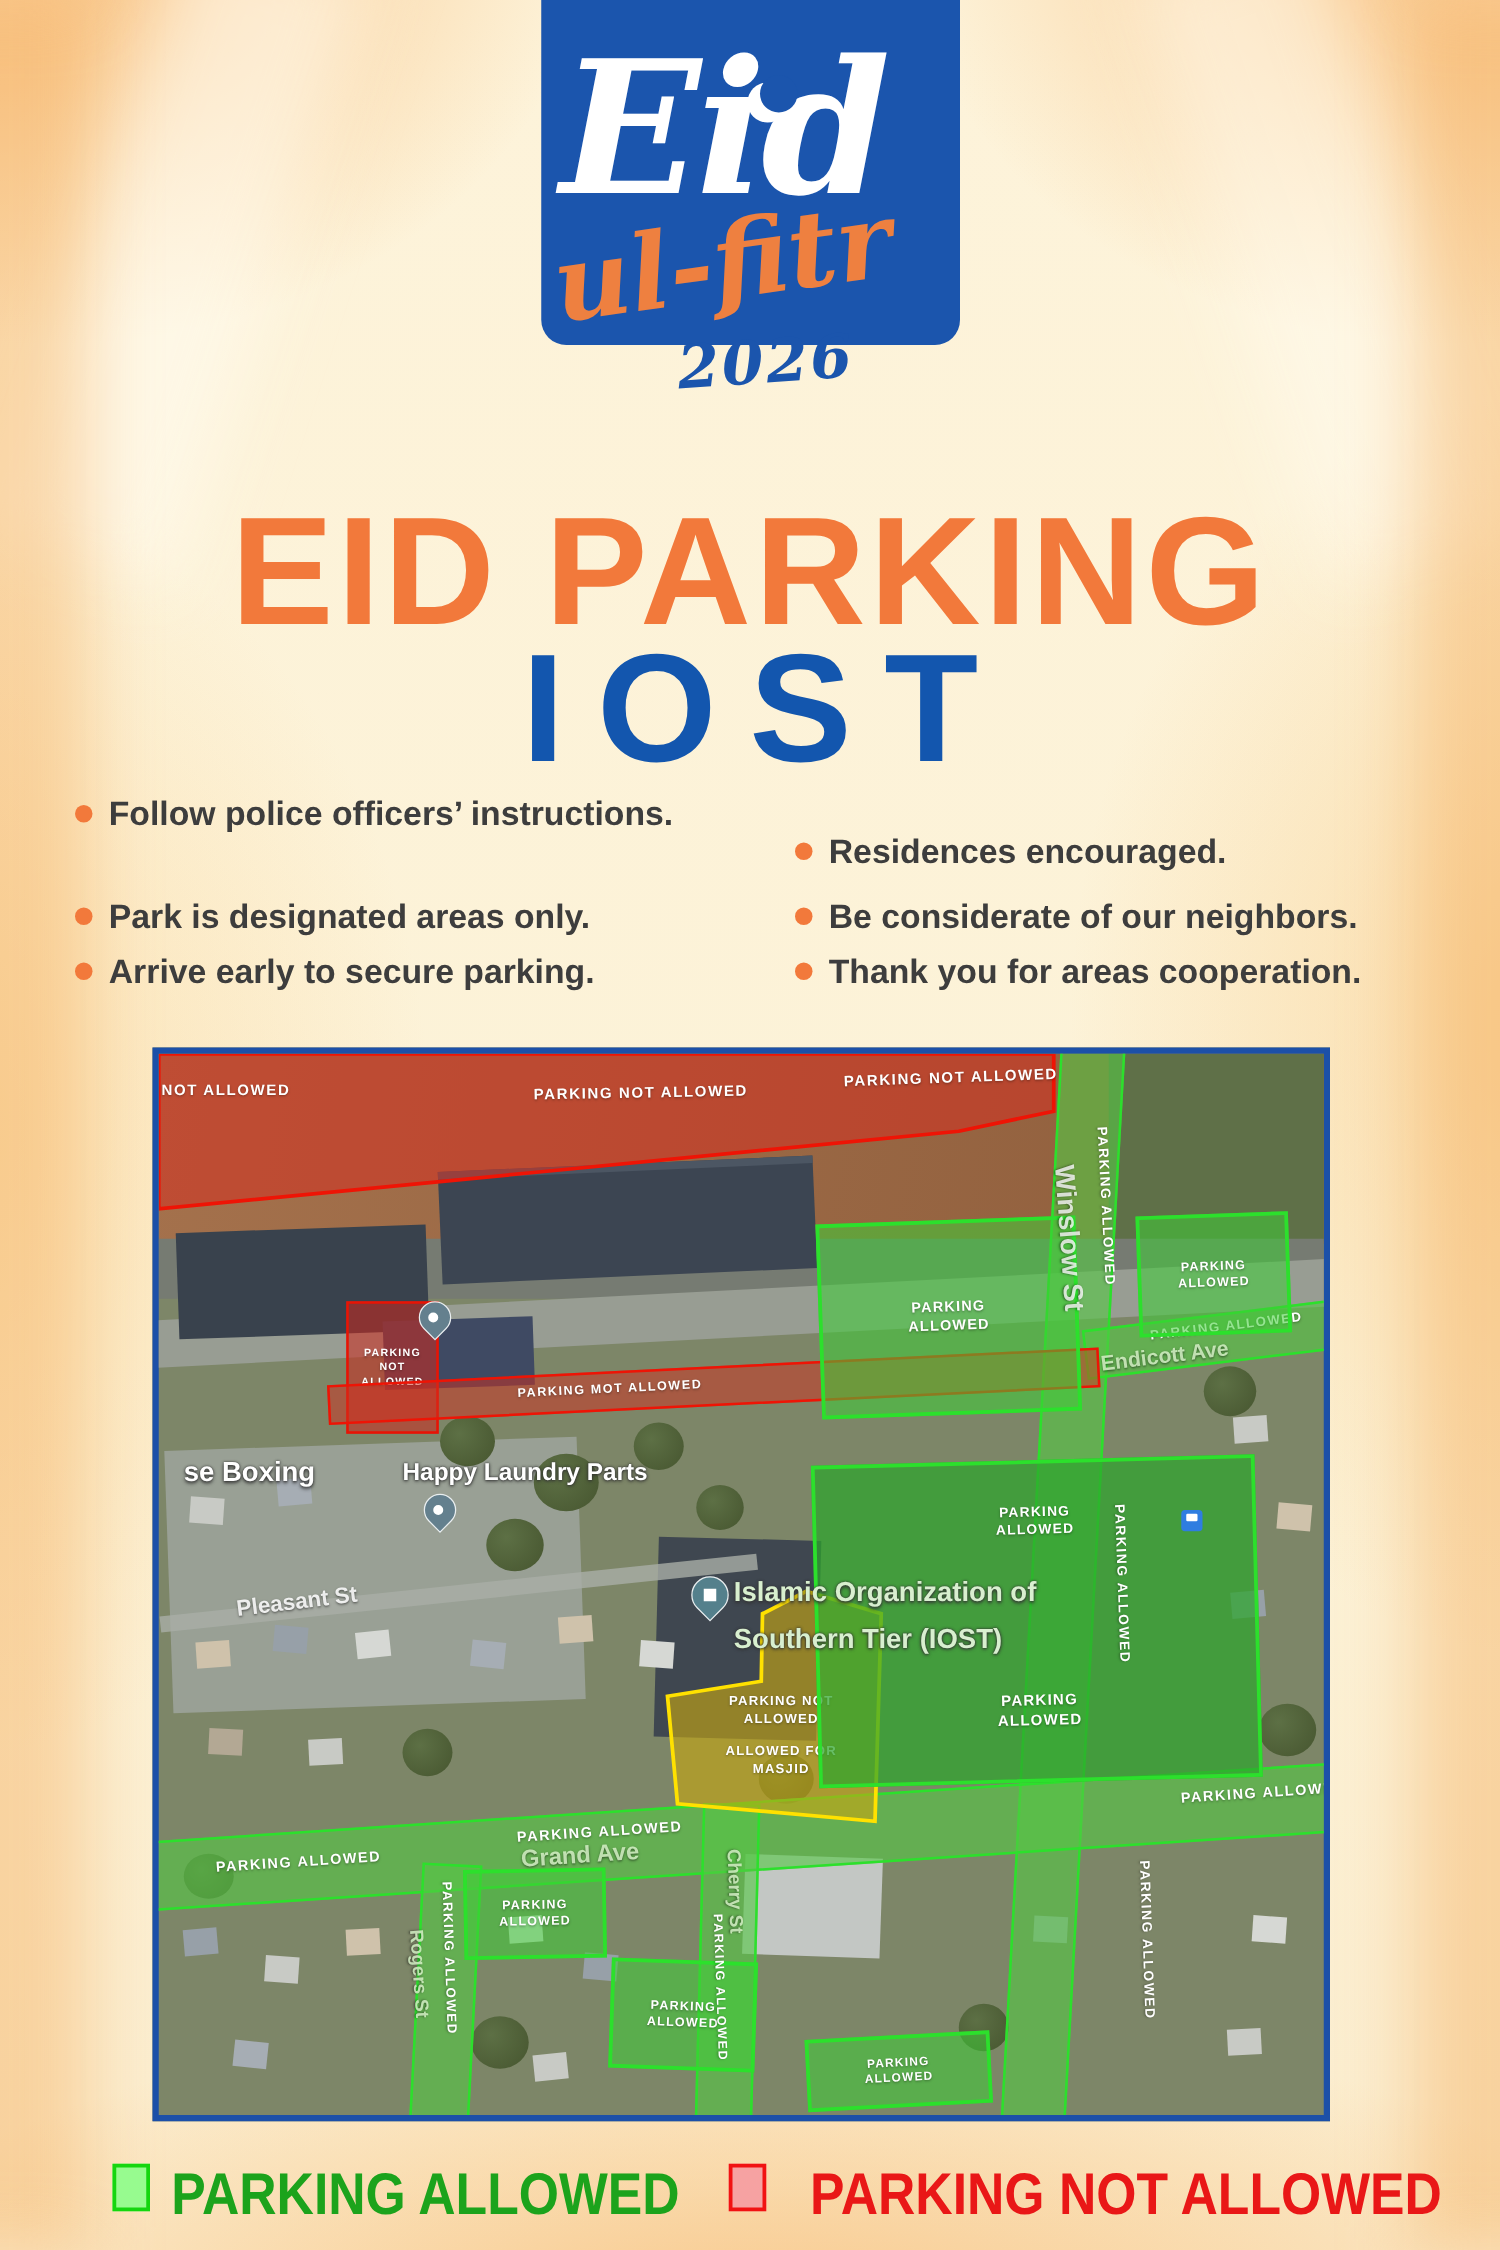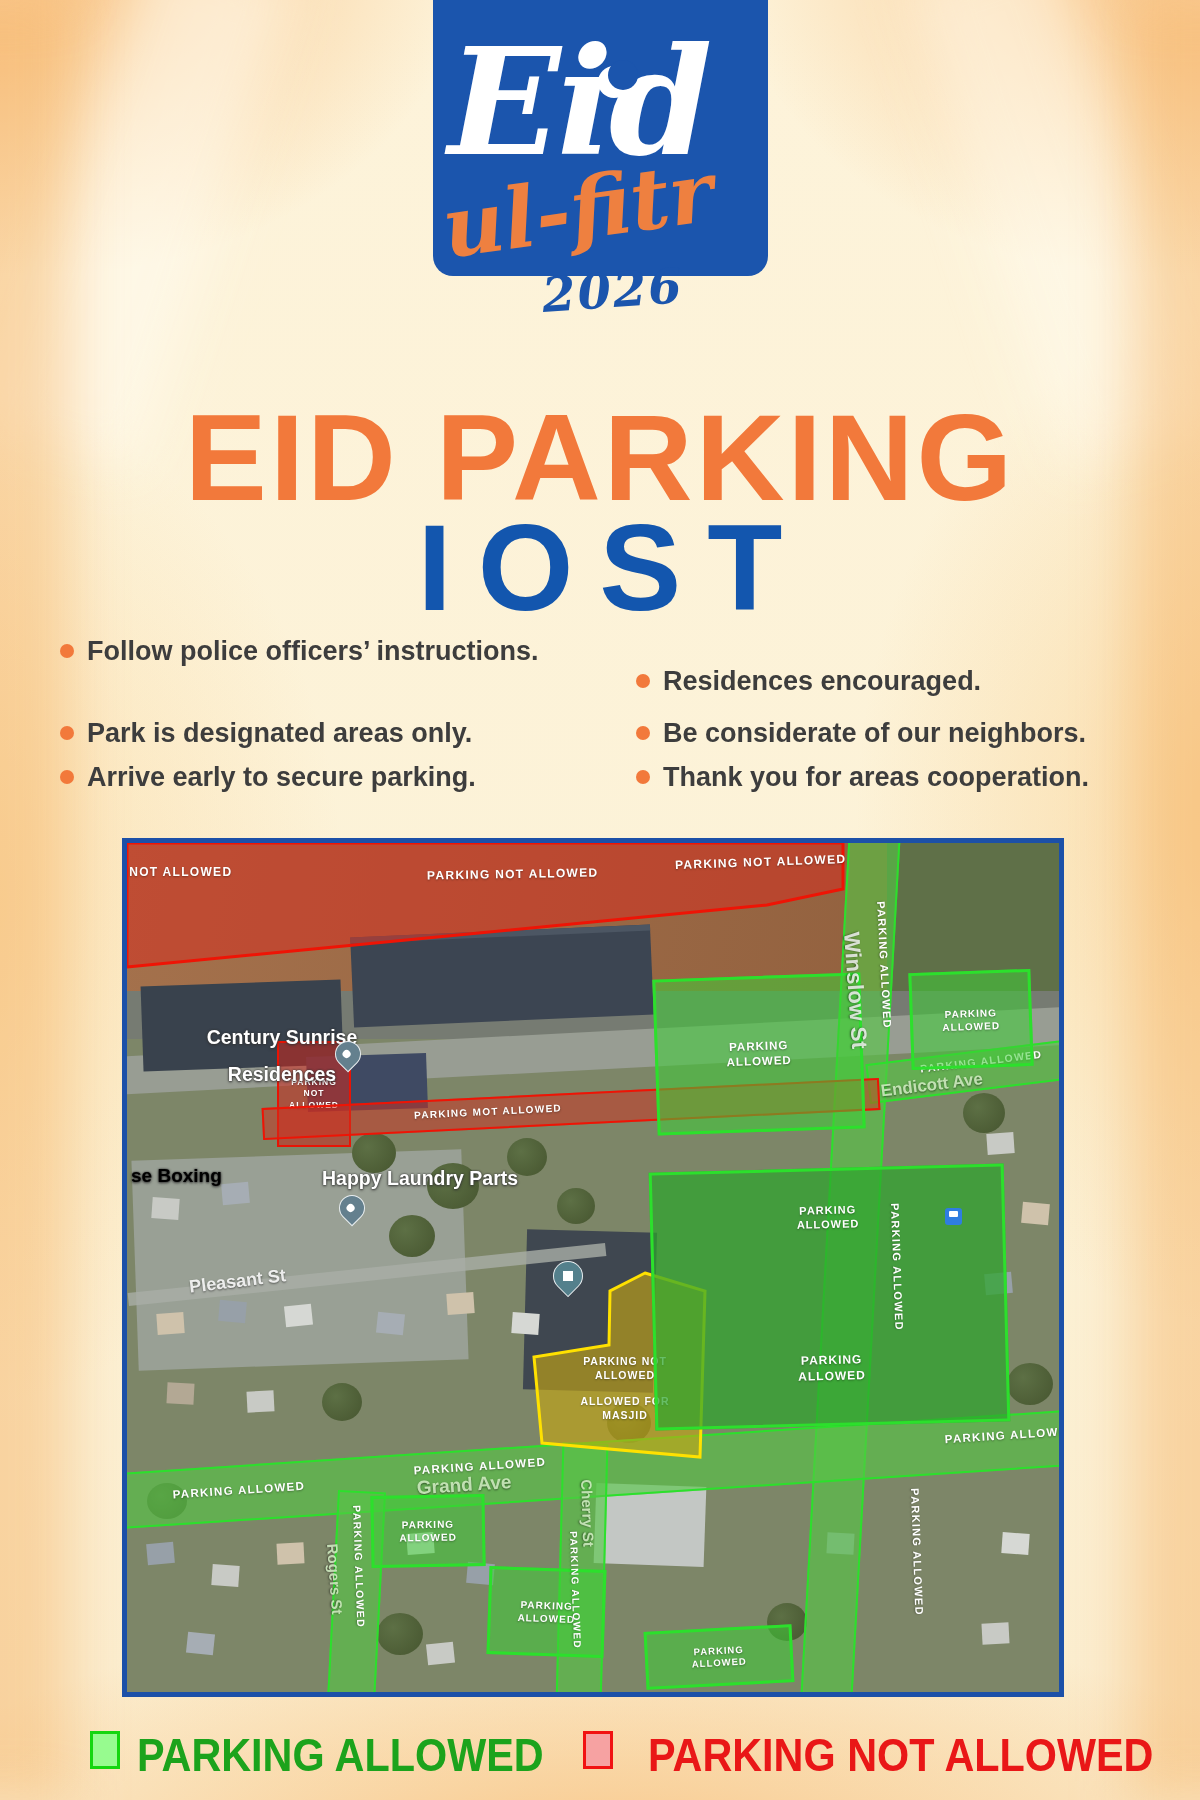--- a/index.html
+++ b/index.html
@@ -200,39 +200,39 @@
 
   <span class="street vlab" style="left:737px;top:88px;font-size:22px;color:rgba(255,255,255,.8);transform:rotate(86deg)">Winslow St</span>
   <span class="zl vlab" style="left:760px;top:58px;transform:rotate(87deg)">PARKING ALLOWED</span>
   <span class="zl vlab" style="left:774px;top:360px;transform:rotate(88deg)">PARKING ALLOWED</span>
   <span class="zl vlab" style="left:794px;top:645px;transform:rotate(88deg)">PARKING ALLOWED</span>
   <span class="zl vlab" style="left:236px;top:662px;font-size:10.5px;transform:rotate(88deg)">PARKING ALLOWED</span>
   <span class="street vlab street-g" style="left:214px;top:700px;font-size:15px;transform:rotate(86deg)">Rogers St</span>
   <span class="street vlab street-g" style="left:468px;top:636px;font-size:15px;transform:rotate(88deg)">Cherry St</span>
   <span class="zl vlab" style="left:452px;top:688px;font-size:10px;transform:rotate(88deg)">PARKING ALLOWED</span>
 
-  <div class="poi" style="left:60px;top:176px;width:190px;text-align:center;font-size:19.5px;line-height:1.9">
-    <span style="position:static">Century Sunrise</span><br>
-    <span style="position:static">Residences</span>
-  </div>
   <div class="pin" style="left:208px;top:198px">
       <span class="pd"></span>
     </div>
 
   <span class="poi" style="left:195px;top:324px;font-size:19.5px">Happy Laundry Parts</span>
   <div class="pin" style="left:212px;top:352px">
       <span class="pd"></span>
     </div>
 
+  <div class="poi" style="left:460px;top:412px;font-size:22px;line-height:1.7;color:#d8efcf">
+    <span style="position:static">Islamic Organization of</span><br>
+    <span style="position:static">Southern Tier (IOST)</span>
+  </div>
   <div class="pin" style="left:426px;top:418px;width:30px;height:30px;background:#54808c">
     <span style="left:9px;top:9px;width:10px;height:10px;background:#fff;transform:rotate(45deg)"></span>
   </div>
 
   <span class="street" style="left:62px;top:428px;font-size:18px;transform:rotate(-7deg)">Pleasant St</span>
-  <span class="poi" style="left:4px;top:322px;font-size:19px;color:#000000">se Boxing</span>
+  <span class="poi" style="left:20px;top:322px;font-size:22px;color:#ffffff">se Boxing</span>
 
   <div style="left:818px;top:365px;width:17px;height:17px;background:#2f7de0;border-radius:3px">
     <span style="left:4px;top:3px;width:9px;height:6px;background:#fff;border-radius:1px"></span>
   </div>
 </div>
 
 <div class="sw" style="left:90px;top:1731px;background:#97fb8f;border:3px solid #15d60f"></div>
 <div class="ltxt" style="left:137px;top:1727px;color:#1ca31c">PARKING ALLOWED</div>
 <div class="sw" style="left:583px;top:1731px;background:#f6a2a2;border:3px solid #f11212"></div>
 <div class="ltxt" style="left:648px;top:1727px;color:#e91717">PARKING NOT ALLOWED</div>

